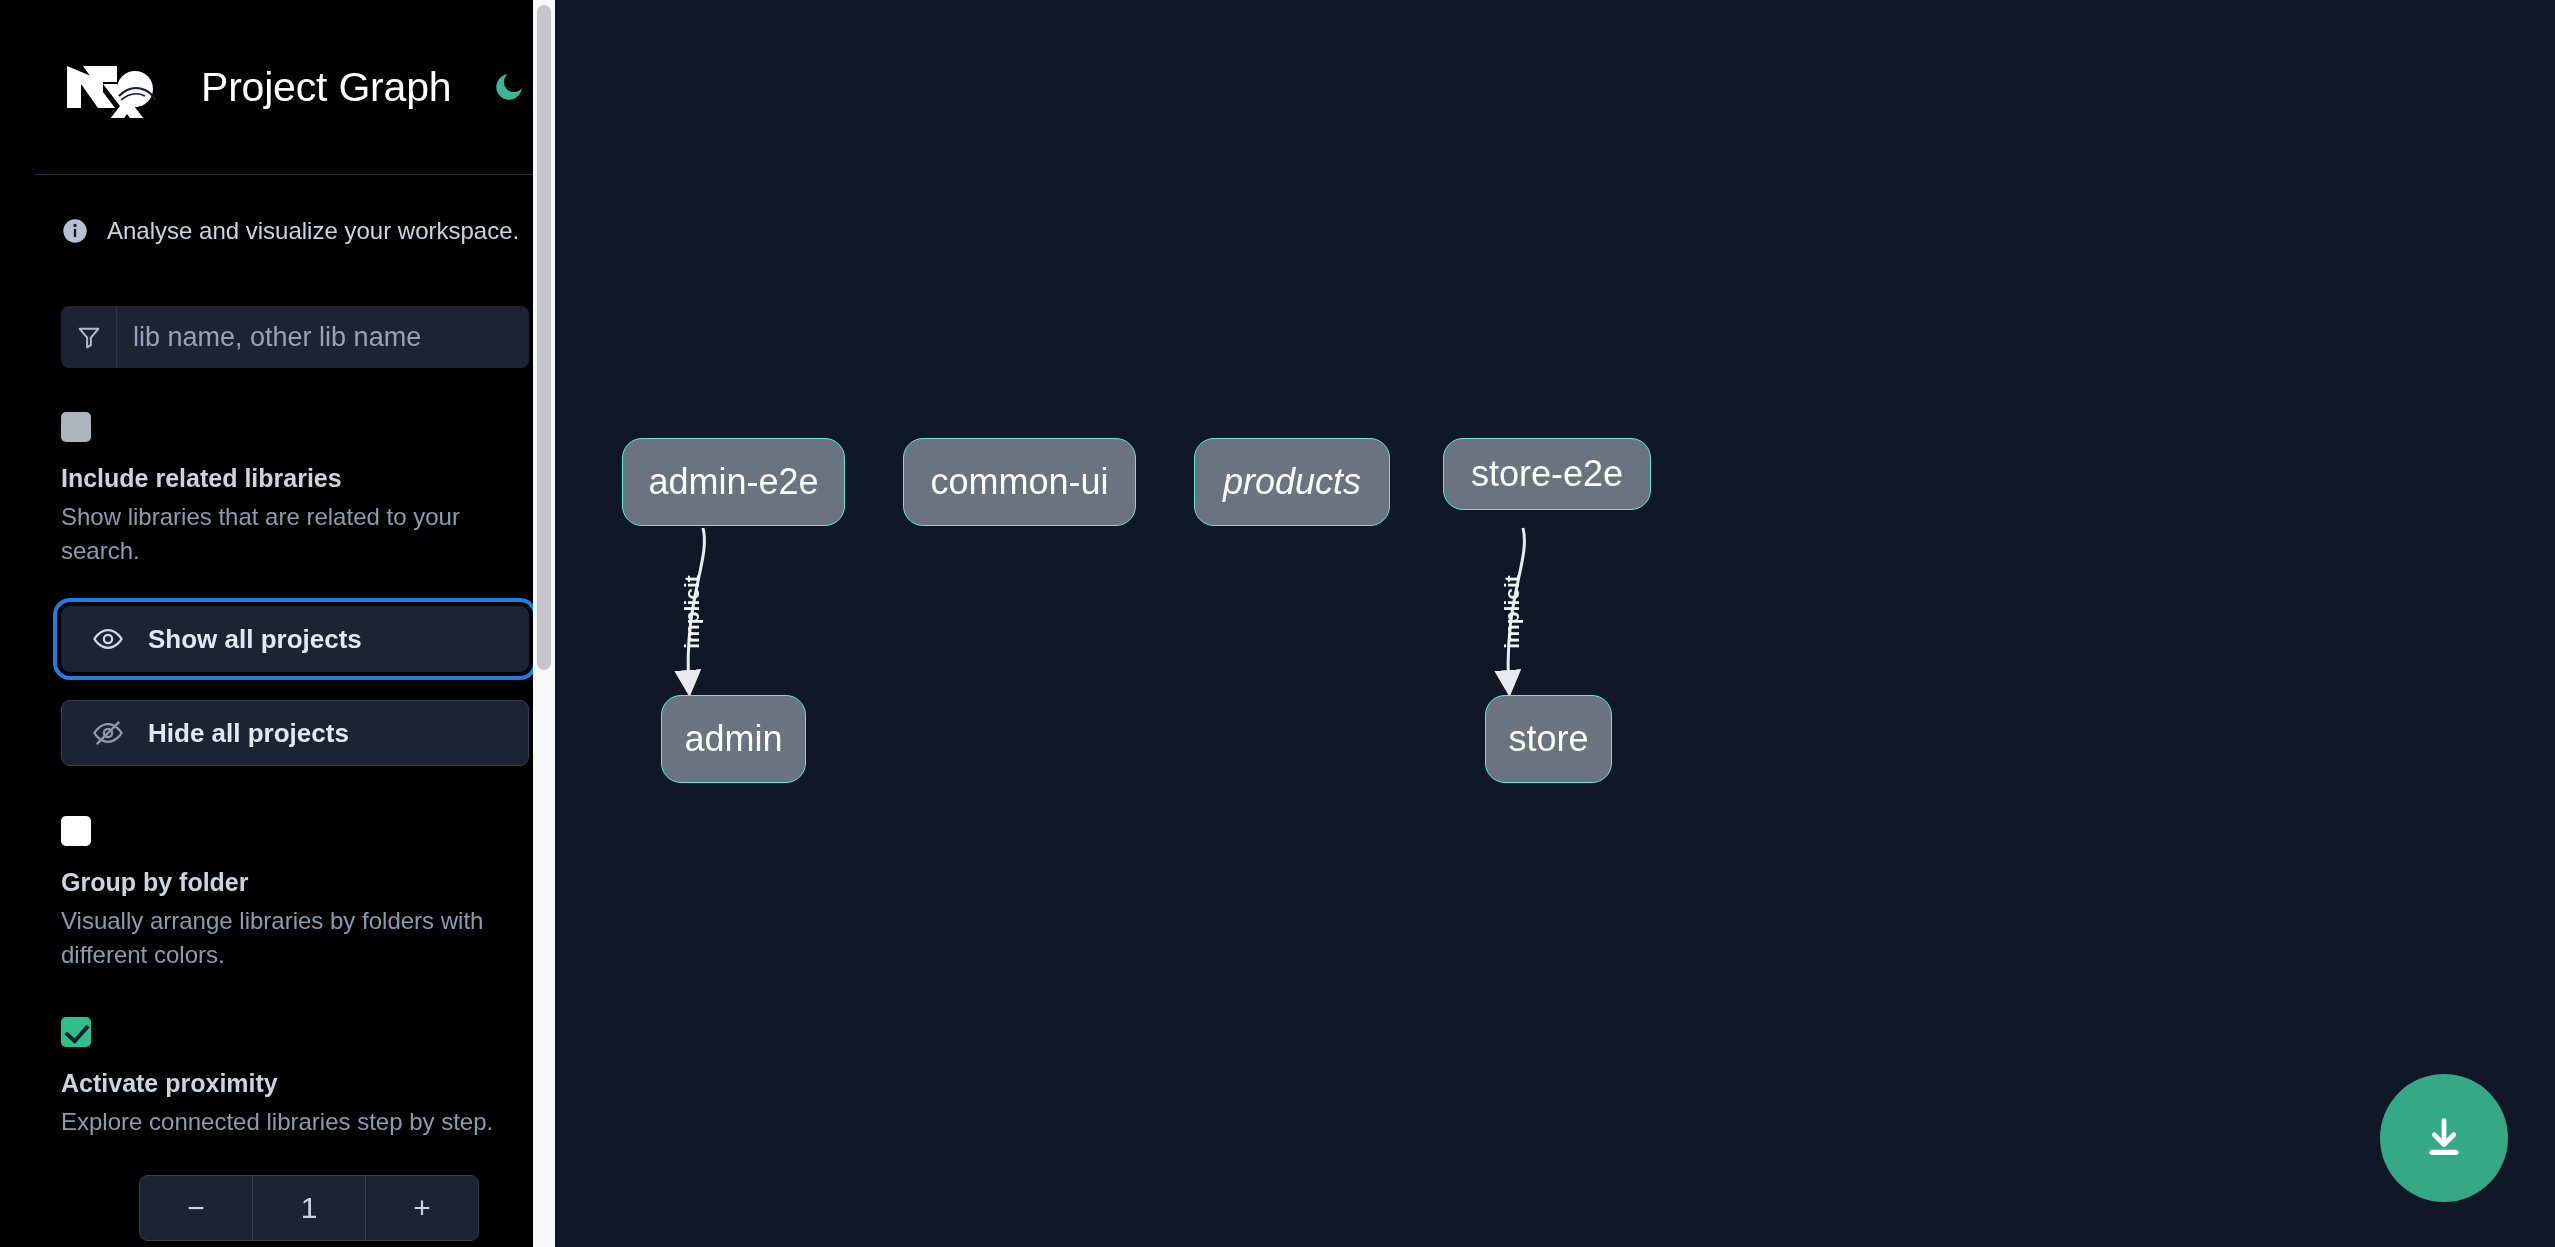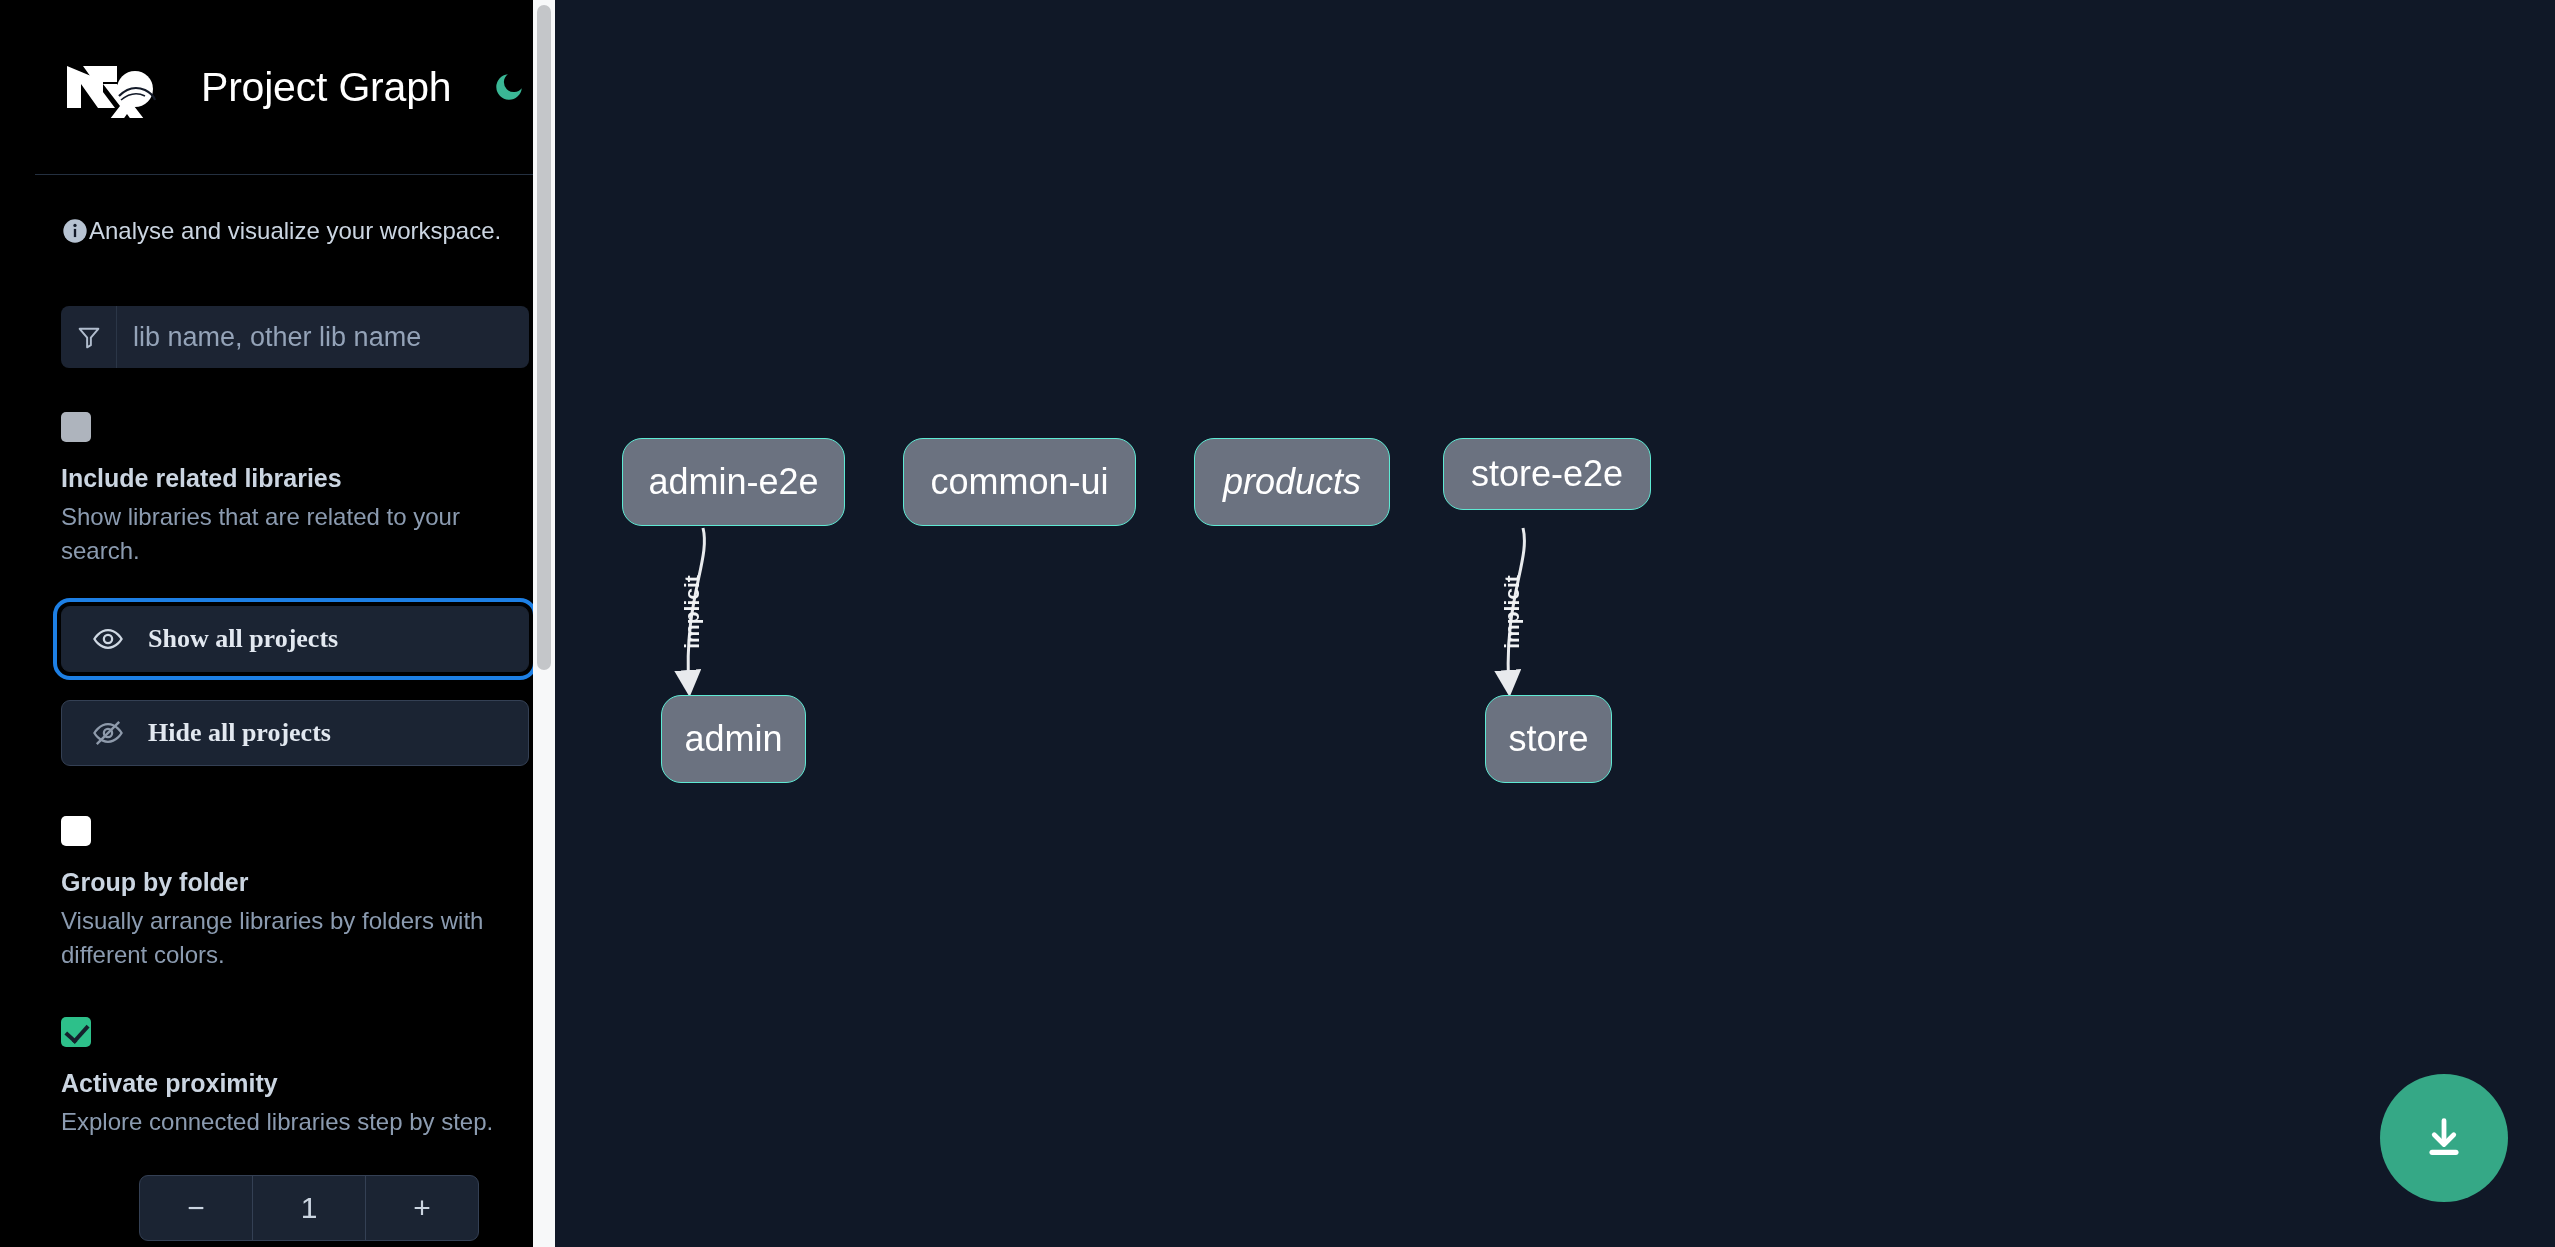--- a/index.html
+++ b/index.html
@@ -33,21 +33,21 @@
   }
   .moon-btn {
     margin-left:36px; width:44px; height:44px;
     display:flex; align-items:center; justify-content:center;
     background:none; border:none; cursor:pointer;
   }
 
   .sb-body { padding:0 26px; }
 
   .tagline {
-    display:flex; align-items:center; 
+    display:flex; align-items:center; gap:18px;
     margin-top:36px; height:40px;
   }
   .tagline .txt { font-size:24px; color:#cbd5e1; white-space:nowrap; }
 
   .filter-box {
     margin-top:55px;
     height:62px;
     display:flex; align-items:stretch;
     background:#1c2433;
     border-radius:8px;
@@ -95,21 +95,21 @@
     margin-top:0;
     height:66px; width:100%;
     display:flex; align-items:center;
     gap:24px; padding-left:30px;
     background:#1b2433;
     border:1px solid #344054;
     border-radius:9px;
     color:#e2e8f0;
     font-size:26px; font-weight:bold;
     cursor:pointer;
-    font-family:Liberation Serif, serif;
+    font-family:Liberation Sans, sans-serif;
   }
   .big-btn.focused {
     margin-top:38px;
     outline:4px solid #1d7fe4;
     outline-offset:4px;
     border-color:#1b2433;
   }
   .big-btn.second { margin-top:28px; }
 
   

